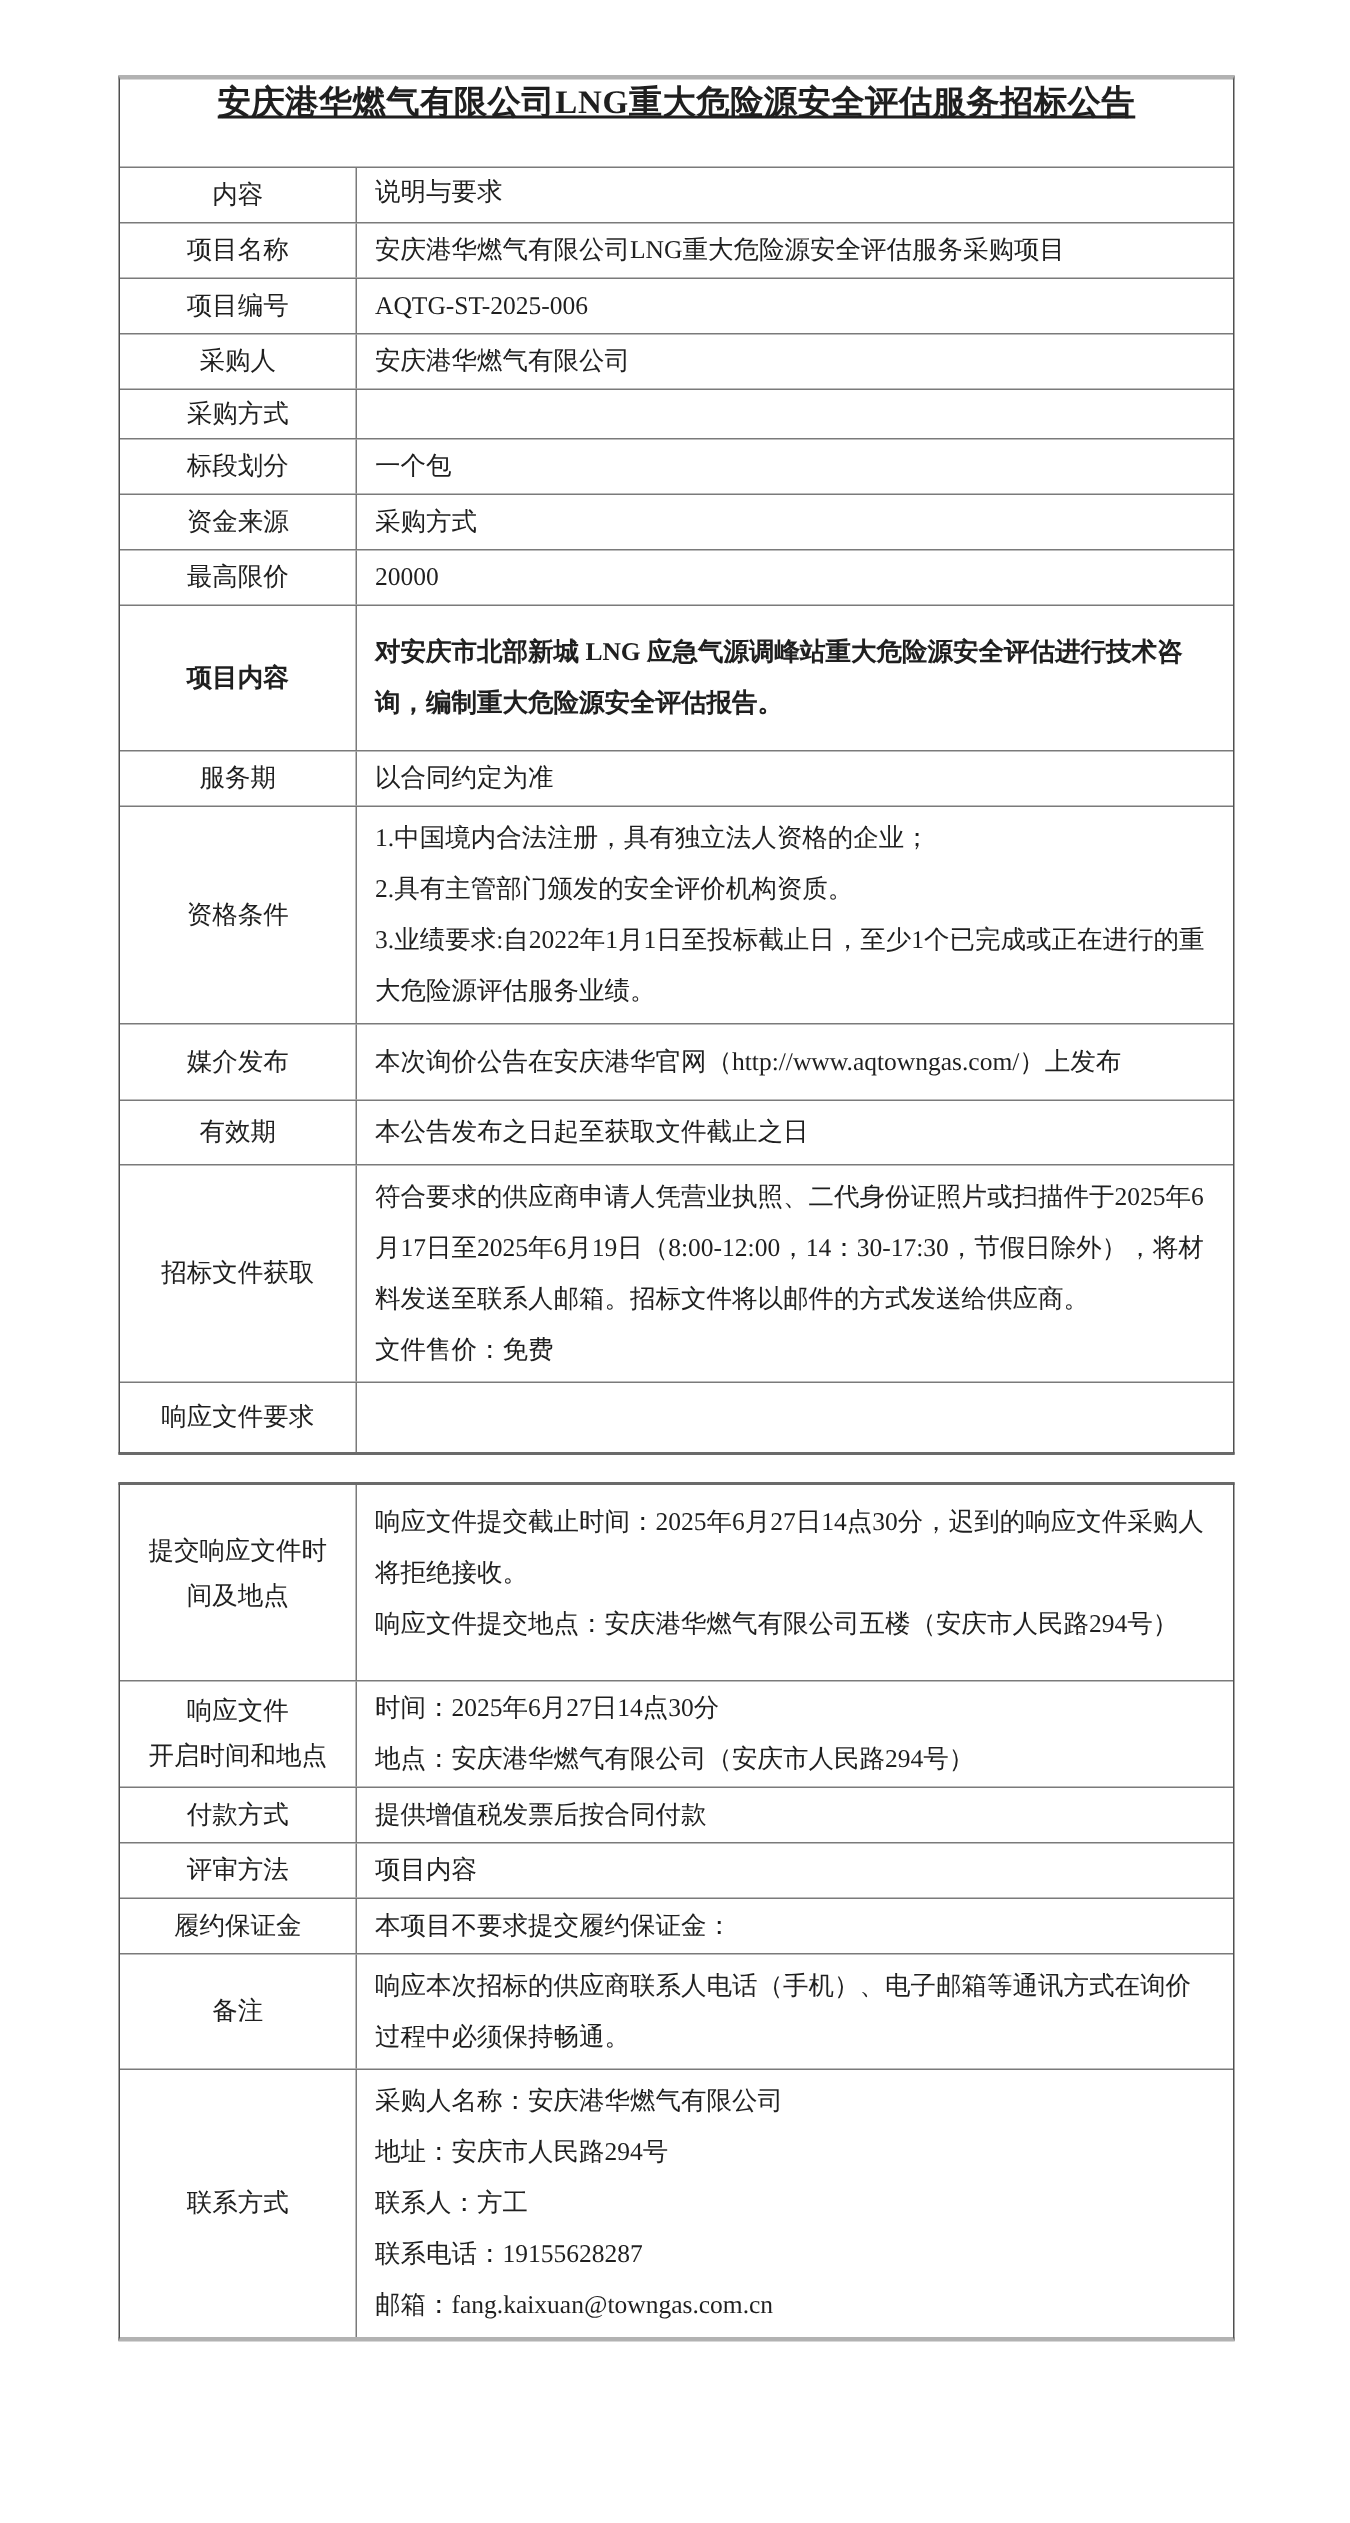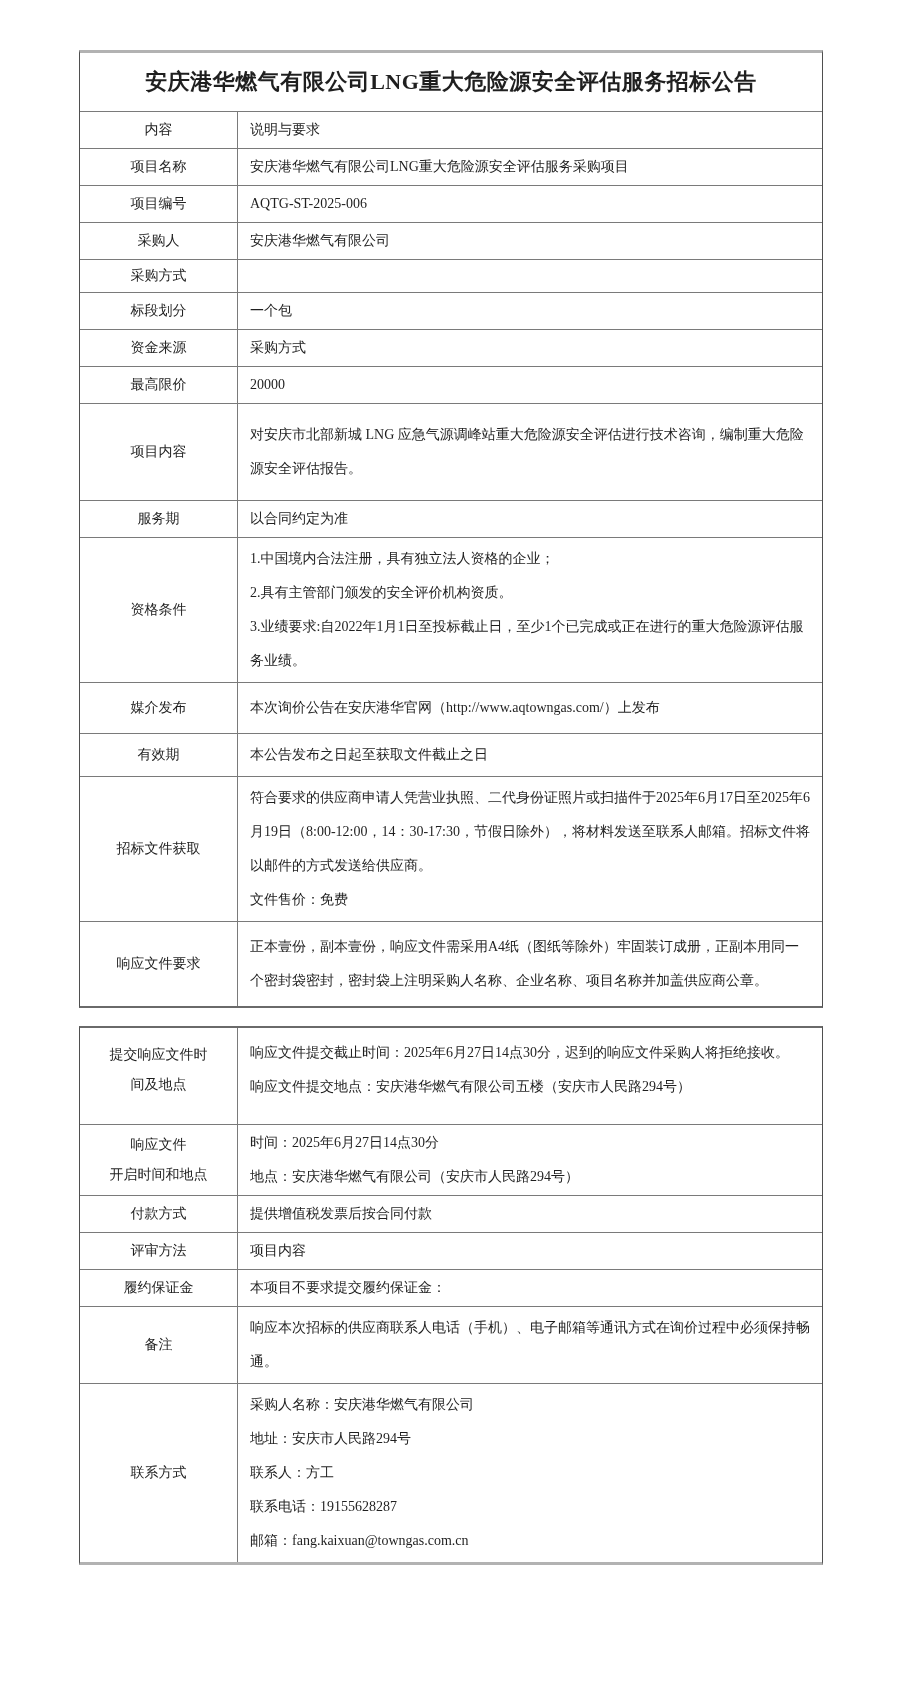--- a/index.html
+++ b/index.html
@@ -33,55 +33,56 @@
     border-top: 2px solid #6a6a6a;
     border-bottom: 3px solid #b2b2b2;
   }
   .row {
     display: flex;
     border-bottom: 1px solid #7a7a7a;
   }
   .tbl .row:last-child { border-bottom: none; }
   .title-row {
     display: flex;
-    align-items: center;
+    align-items: flex-start;
     justify-content: center;
     height: 58px;
     border-bottom: 1px solid #7a7a7a;
+    text-decoration: underline;
   }
   .title-cell {
     font-size: 22px;
     font-weight: bold;
     text-align: center;
     letter-spacing: 0.5px;
   }
   .cell {
     box-sizing: border-box;
-    font-size: 14px;
+    font-size: 17px;
     line-height: 34px;
     padding: 1px 12px;
     white-space: pre-line;
     display: flex;
     flex-direction: column;
     justify-content: center;
   }
   .label {
     flex: 0 0 158px;
     width: 158px;
     border-right: 1px solid #7a7a7a;
     text-align: center;
     line-height: 30px;
     padding: 1px 6px;
   }
   .content { flex: 1 1 auto; }
   .center { text-align: left; font-family: Liberation Mono, monospace; }
   
   .pv4  .cell { padding-top: 4px;  padding-bottom: 4px; }
   .pv8  .cell { padding-top: 8px;  padding-bottom: 8px; }
-  .pv14 .cell { padding-top: 14px; padding-bottom: 14px; }
+  .pv14 .cell { padding-top: 14px; padding-bottom: 14px; font-weight: bold; }
   .pv20 .cell { padding-top: 8px; padding-bottom: 20px; }
 </style>
 </head>
 <body>
 
 <div class="page">
 
   <div class="tbl tbl1">
 
     <div class="title-row">
@@ -155,21 +156,20 @@
     </div>
 
     <div class="row pv4">
       <div class="cell label">招标文件获取</div>
       <div class="cell content">符合要求的供应商申请人凭营业执照、二代身份证照片或扫描件于2025年6月17日至2025年6月19日（8:00-12:00，14：30-17:30，节假日除外），将材料发送至联系人邮箱。招标文件将以邮件的方式发送给供应商。
 文件售价：免费</div>
     </div>
 
     <div class="row pv8">
       <div class="cell label">响应文件要求</div>
-      <div class="cell content">正本壹份，副本壹份，响应文件需采用A4纸（图纸等除外）牢固装订成册，正副本用同一个密封袋密封，密封袋上注明采购人名称、企业名称、项目名称并加盖供应商公章。</div>
     </div>
 
   </div>
 
   <div class="tbl tbl2">
 
     <div class="row pv20">
       <div class="cell label">提交响应文件时
 间及地点</div>
       <div class="cell content">响应文件提交截止时间：2025年6月27日14点30分，迟到的响应文件采购人将拒绝接收。

